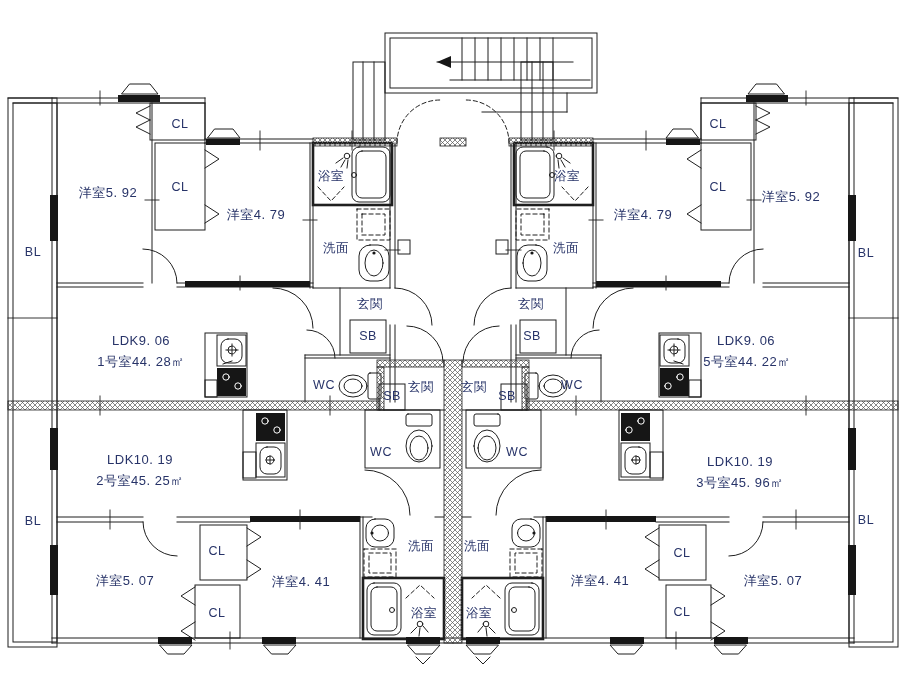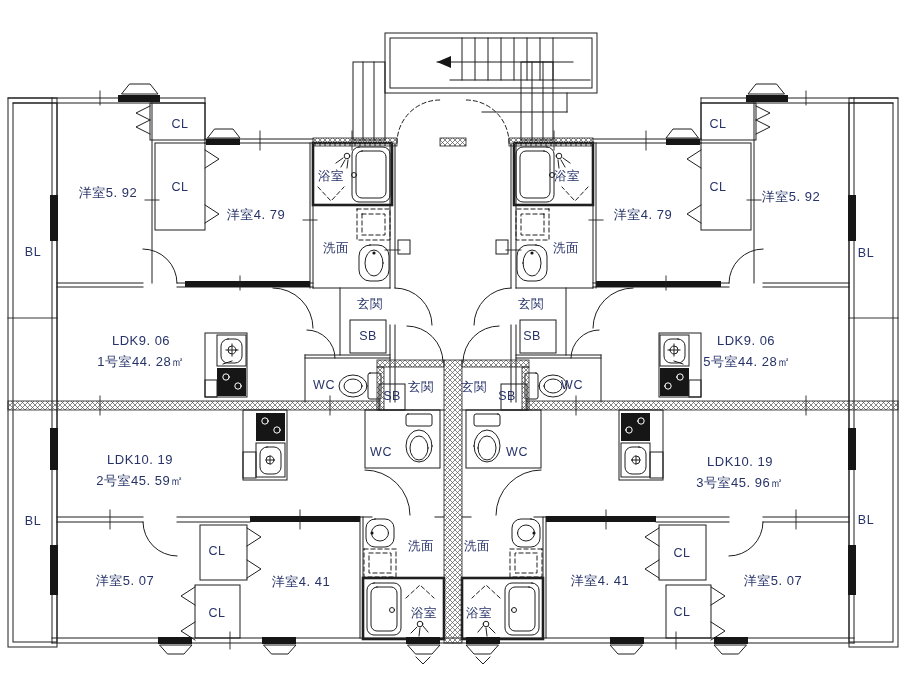--- a/index.html
+++ b/index.html
@@ -247,23 +247,23 @@
       <span class="lbl" style="left: 567px; top: 176px; color: rgb(39, 51, 104);">浴室</span>
       <span class="lbl" style="left: 566px; top: 248px; color: rgb(39, 51, 104);">洗面</span>
       <span class="lbl" style="left: 531px; top: 304px; color: rgb(39, 51, 104);">玄関</span>
       <span class="lbl" style="left: 532px; top: 336px; color: rgb(39, 51, 104);">SB</span>
       <span class="lbl" style="left: 572px; top: 385px; color: rgb(39, 51, 104);">WC</span>
       <span class="lbl big" style="left: 643px; top: 215px; color: rgb(39, 51, 104);">洋室4. 79</span>
       <span class="lbl" style="left: 718px; top: 124px; color: rgb(39, 51, 104);">CL</span>
       <span class="lbl" style="left: 718px; top: 187px; color: rgb(39, 51, 104);">CL</span>
       <span class="lbl big" style="left: 791px; top: 197px; color: rgb(39, 51, 104);">洋室5. 92</span>
       <span class="lbl big" style="left: 746px; top: 340px; color: rgb(39, 51, 104);">LDK9. 06</span>
-      <span class="lbl big" style="left: 747px; top: 362px; color: rgb(39, 51, 104);">5号室44. 28㎡</span>
+      <span class="lbl big" style="left: 747px; top: 362px; color: rgb(39, 51, 104);">5号室44. 22㎡</span>
       <span class="lbl big" style="left: 140px; top: 459px; color: rgb(39, 51, 104);">LDK10. 19</span>
-      <span class="lbl big" style="left: 140px; top: 481px; color: rgb(39, 51, 104);">2号室45. 59㎡</span>
+      <span class="lbl big" style="left: 140px; top: 481px; color: rgb(39, 51, 104);">2号室45. 25㎡</span>
       <span class="lbl" style="left: 421px; top: 387px; color: rgb(39, 51, 104);">玄関</span>
       <span class="lbl" style="left: 392px; top: 396px; color: rgb(39, 51, 104);">SB</span>
       <span class="lbl" style="left: 381px; top: 452px; color: rgb(39, 51, 104);">WC</span>
       <span class="lbl" style="left: 421px; top: 546px; color: rgb(39, 51, 104);">洗面</span>
       <span class="lbl" style="left: 424px; top: 613px; color: rgb(39, 51, 104);">浴室</span>
       <span class="lbl big" style="left: 125px; top: 581px; color: rgb(39, 51, 104);">洋室5. 07</span>
       <span class="lbl" style="left: 217px; top: 551px; color: rgb(39, 51, 104);">CL</span>
       <span class="lbl" style="left: 217px; top: 613px; color: rgb(39, 51, 104);">CL</span>
       <span class="lbl big" style="left: 301px; top: 582px; color: rgb(39, 51, 104);">洋室4. 41</span>
       <span class="lbl" style="left: 474px; top: 387px; color: rgb(39, 51, 104);">玄関</span>

